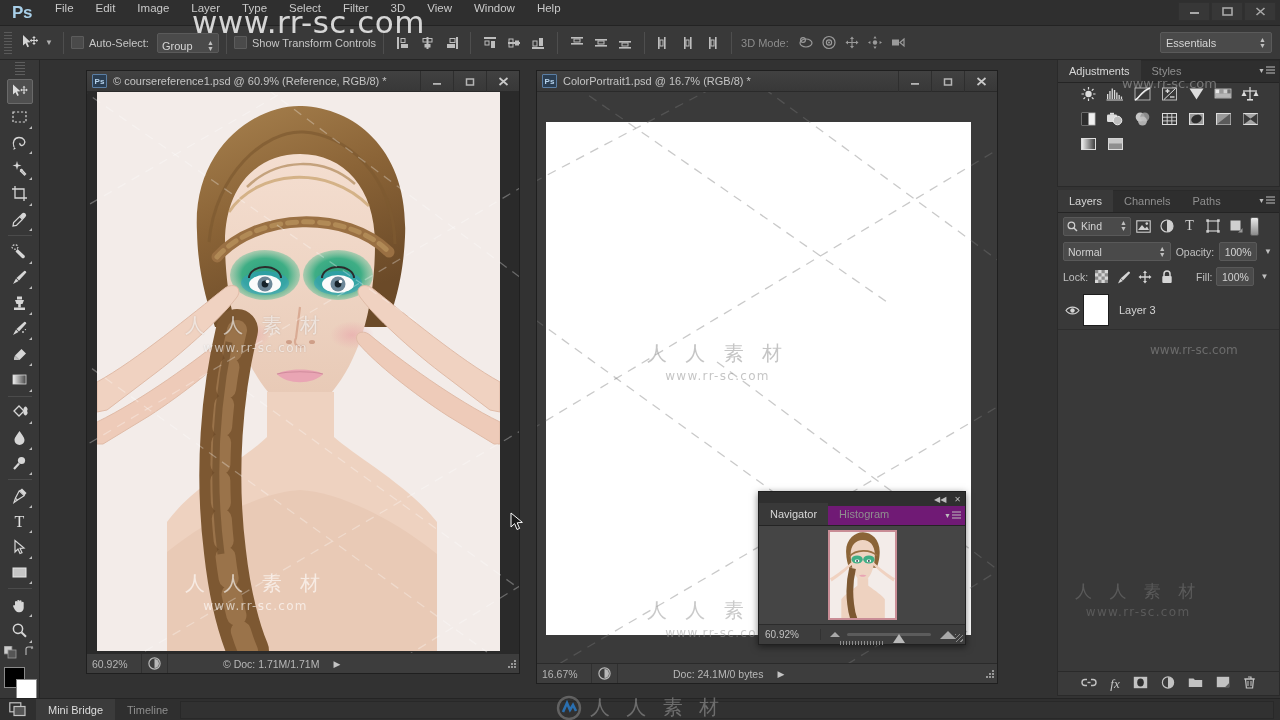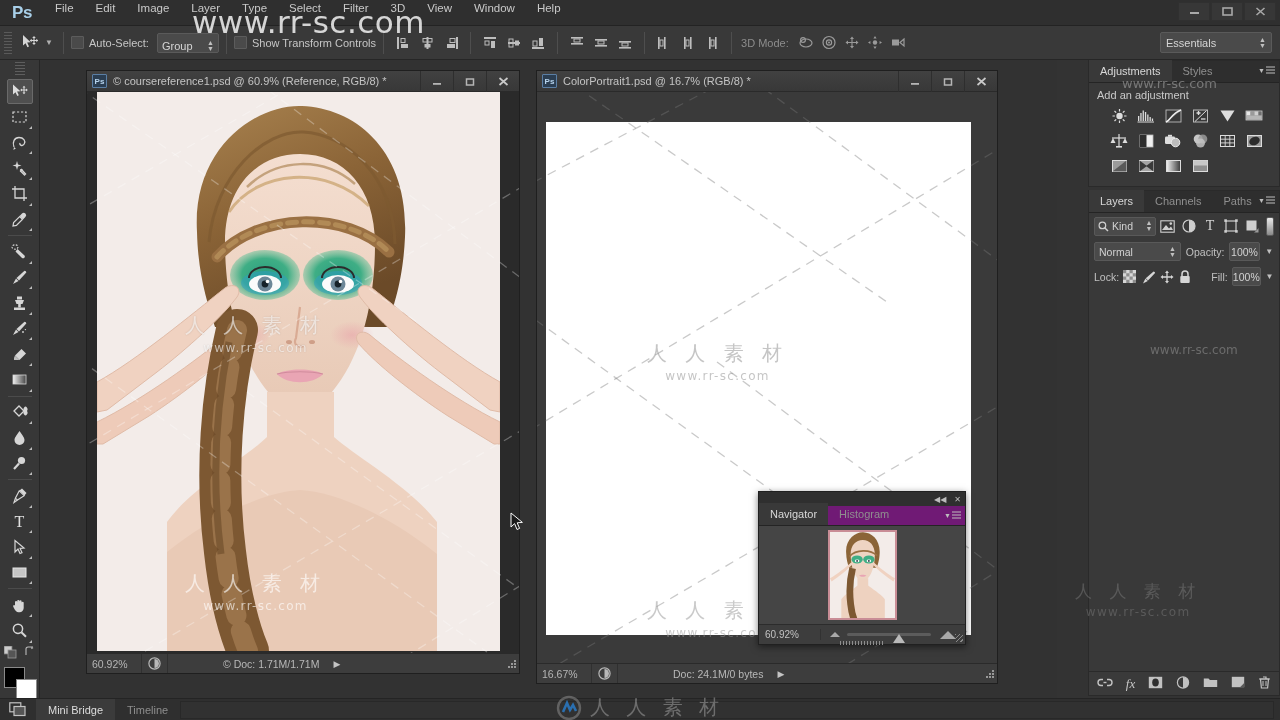--- a/index.html
+++ b/index.html
@@ -153,21 +153,21 @@
     position: absolute; pointer-events: none; color: rgba(255,255,255,0.42);
     font-size: 20px; letter-spacing: 6px; white-space: nowrap;
     text-align: center; font-family: "DejaVu Sans", sans-serif;
   }
   .wm .sub { display: block; font-size: 12px; letter-spacing: 1.3px; margin-top: 2px; }
   .wm.dark { color: rgba(40,40,40,0.30); }
   .diag-lines { position: absolute; inset: 0; pointer-events: none; overflow: hidden; }
 
   
   .panel-col { position: absolute; left: 1057px; top: 60px; width: 223px; height: 638px; background: #333; }
-  .panel { background: #393939; border: 1px solid #2a2a2a; margin-left: 31px; }
+  .panel { background: #393939; border: 1px solid #2a2a2a; }
   .panel-tabs {
     height: 22px; background: #2e2e2e; display: flex; align-items: flex-end;
     border-bottom: 1px solid #242424; position: relative;
   }
   .ptab {
     height: 22px; padding: 0 11px; display: flex; align-items: center;
     font-size: 11px; color: #8f8f8f;
   }
   .ptab.active { background: #393939; color: #d8d8d8; }
   .panel-menu-btn {
@@ -876,21 +876,20 @@
       <div class="panel-tabs">
         <div class="ptab active">Adjustments</div>
         <div class="ptab">Styles</div>
         <div class="panel-menu-btn">
           <span style="font-size:7px;">▼</span>
           <svg width="9" height="8" viewBox="0 0 9 8">
               <path d="M0 1 H9 M0 4 H9 M0 7 H9" stroke="#bdbdbd" stroke-width="1.1"></path>
             </svg>
         </div>
       </div>
-      <div class="adj-title">Add an adjustment</div>
       <div class="adj-grid">
         <div class="adj-icon">
           <svg width="17" height="16" viewBox="0 0 17 16">
               <circle cx="8.5" cy="8" r="3.2" fill="#ddd"></circle>
               <g stroke="#ddd" stroke-width="1.2">
                 <path d="M8.5 1 V3.4 M8.5 12.6 V15 M1.5 8 H3.9 M13.1 8 H15.5 M3.5 3 L5.2 4.7 M11.8 11.3 L13.5 13 M13.5 3 L11.8 4.7 M5.2 11.3 L3.5 13"></path>
               </g>
             </svg>
         </div>
         <div class="adj-icon">
@@ -1113,20 +1112,30 @@
               <path d="M3 6 V4 a3 3 0 0 1 6 0 V6" fill="none" stroke="#d6d6d6" stroke-width="1.5"></path>
               <rect x="1.3" y="6" width="9.4" height="7" rx="1" fill="#d6d6d6"></rect>
             </svg>
         </div>
         <span class="mini-label" style="margin-left:16px;">Fill:</span>
         <div class="num-field">100%</div>
         <span class="num-arrow">▼</span>
       </div>
 
       <div style="margin-top:2px;">
+        <div class="layer-row">
+          <div class="eye">
+            <svg width="15" height="11" viewBox="0 0 15 11">
+                <path d="M1 5.5 C4 1 11 1 14 5.5 C11 10 4 10 1 5.5z" fill="none" stroke="#d3d3d3" stroke-width="1.1"></path>
+                <circle cx="7.5" cy="5.5" r="2.2" fill="#d3d3d3"></circle>
+              </svg>
+          </div>
+          <div class="layer-thumb" style="background:#fff;"></div>
+          <div class="layer-name">Layer 3</div>
+        </div>
       </div>
 
       <div class="layers-bottom">
         <span>
           <svg width="16" height="11" viewBox="0 0 16 11">
               <path d="M6.5 5.5 H9.5" stroke="#c2c2c2" stroke-width="1.4"></path>
               <path d="M6 2.5 H4 a3 3 0 0 0 0 6 H6" fill="none" stroke="#c2c2c2" stroke-width="1.4"></path>
               <path d="M10 2.5 H12 a3 3 0 0 1 0 6 H10" fill="none" stroke="#c2c2c2" stroke-width="1.4"></path>
             </svg>
         </span>

